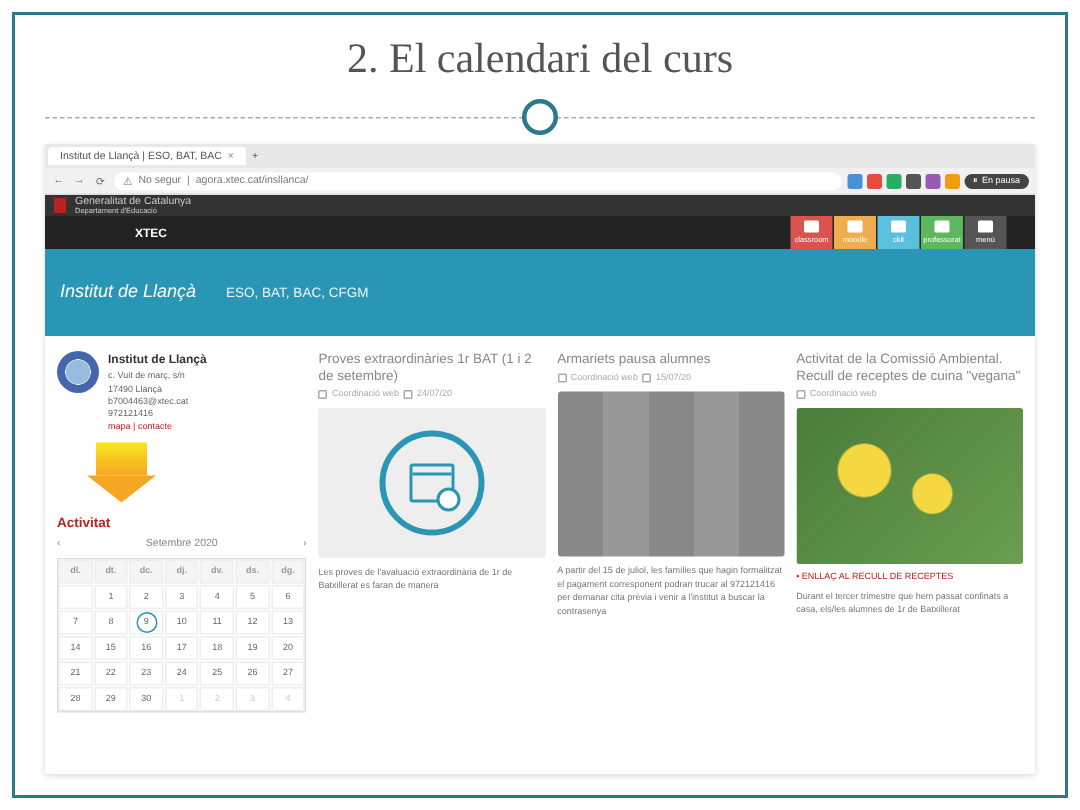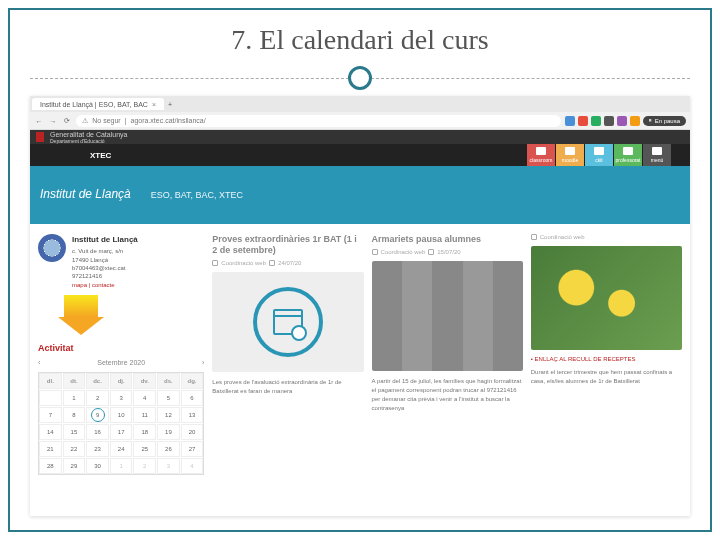--- a/index.html
+++ b/index.html
@@ -43,40 +43,40 @@
 .arrow-body{width:34px;height:22px;background:linear-gradient(180deg,#f8e71c,#f5a623);position:absolute;top:0;left:0}
 .arrow-tip{width:0;height:0;border-left:23px solid transparent;border-right:23px solid transparent;border-top:18px solid #f5a623;position:absolute;top:22px;left:-6px}
 .cal-title{font-size:9px;color:#b22;font-weight:600;margin:8px 0 6px}
 .cal-hdr{font-size:7px;color:#888;margin-bottom:6px;display:flex;justify-content:space-between}
 .cal-grid{display:grid;grid-template-columns:repeat(7,1fr);gap:1px;border:1px solid #ddd;font-size:6px}
 .cal-cell{padding:4px 2px;text-align:center;border:0.5px solid #eee;color:#666}
 .cal-cell.hdr{background:#f5f5f5;color:#999;font-weight:600}
 .cal-cell.dim{color:#ccc}
 .cal-cell.today{position:relative}
 .cal-cell.today::after{content:'';position:absolute;width:12px;height:12px;border:1px solid #2a96b5;border-radius:50%;left:50%;top:50%;transform:translate(-50%,-50%)}
-.post-title{font-size:9px;color:#888;font-weight:700;line-height:1.2;margin-bottom:4px}
+.post-title{font-size:9px;color:#888;font-weight:400;line-height:1.2;margin-bottom:4px}
 .post-meta{font-size:6px;color:#aaa;display:flex;align-items:center;gap:3px;margin-bottom:6px}
 .meta-ico{width:6px;height:6px;border:0.5px solid #aaa;border-radius:1px}
 .post-img{width:100%;background:#eee;border-radius:2px;margin-bottom:6px}
 .post-img.cal-ico{height:100px;display:flex;align-items:center;justify-content:center}
 .cal-svg{width:70px;height:70px;border:4px solid #2a96b5;border-radius:50%;display:flex;align-items:center;justify-content:center;position:relative}
 .cal-svg-inner{width:30px;height:26px;border:2px solid #2a96b5;border-radius:2px;position:relative}
 .cal-svg-inner::before{content:'';position:absolute;top:4px;left:0;right:0;height:2px;background:#2a96b5}
 .cal-clock{position:absolute;width:16px;height:16px;border:2px solid #2a96b5;border-radius:50%;background:#fff;bottom:12px;right:12px}
 .post-img.lockers{height:110px;background:linear-gradient(90deg,#888 0 20%,#999 20% 40%,#888 40% 60%,#999 60% 80%,#888 80%)}
 .post-img.flowers{height:104px;background:radial-gradient(circle at 30% 40%,#f5d742 0 14%,transparent 15%),radial-gradient(circle at 60% 55%,#f5d742 0 12%,transparent 13%),linear-gradient(135deg,#4a7c3a,#6b9e4f)}
 .post-text{font-size:6px;color:#777;line-height:1.5}
 .post-link{font-size:6px;color:#b22;margin-top:4px;display:block}
 .pause{background:#444;color:#fff;border-radius:8px;padding:1px 6px;font-size:6px;display:flex;align-items:center;gap:3px}
 </style>
 </head>
 <body>
 
 <div class="slide">
-  <div class="title">7. El calendari del curs</div>
+  <div class="title">2. El calendari del curs</div>
   <div class="divider-wrap">
     <div class="dashed"></div>
     <div class="circle"></div>
   </div>
 
   <div class="screenshot">
 
     <div class="tabbar">
       <div class="tab">
         <span>Institut de Llançà | ESO, BAT, BAC</span>
@@ -138,21 +138,21 @@
           </div>
         <div class="tile t5">
             <div class="tile-ico"></div>
             <div class="tile-lbl">menú</div>
           </div>
       </div>
     </div>
 
     <div class="hero">
       <div class="hero-logo">Institut de Llançà</div>
-      <div class="hero-sub">ESO, BAT, BAC, XTEC</div>
+      <div class="hero-sub">ESO, BAT, BAC, CFGM</div>
     </div>
 
     <div class="content">
 
       <div class="col col1">
         <div class="card-head">
           <div class="sch-logo"></div>
           <div class="sch-info">
             <div class="sch-name">Institut de Llançà</div>
             <div>c. Vuit de març, s/n</div>
@@ -241,20 +241,21 @@
             <span class="meta-ico"></span>
             <span>Coordinació web</span>
             <span class="meta-ico"></span>
             <span>15/07/20</span>
           </div>
         <div class="post-img lockers"></div>
         <div class="post-text">A partir del 15 de juliol, les famílies que hagin formalitzat el pagament corresponent podran trucar al 972121416 per demanar cita prèvia i venir a l'institut a buscar la contrasenya</div>
       </div>
 
       <div class="col">
+        <div class="post-title">Activitat de la Comissió Ambiental. Recull de receptes de cuina "vegana"</div>
         <div class="post-meta">
             <span class="meta-ico"></span>
             <span>Coordinació web</span>
           </div>
         <div class="post-img flowers"></div>
         <div class="post-link">• <span>ENLLAÇ AL RECULL DE RECEPTES</span></div>
         <div class="post-text" style="margin-top:6px">Durant el tercer trimestre que hem passat confinats a casa, els/les alumnes de 1r de Batxillerat</div>
       </div>
     </div>
   </div>

